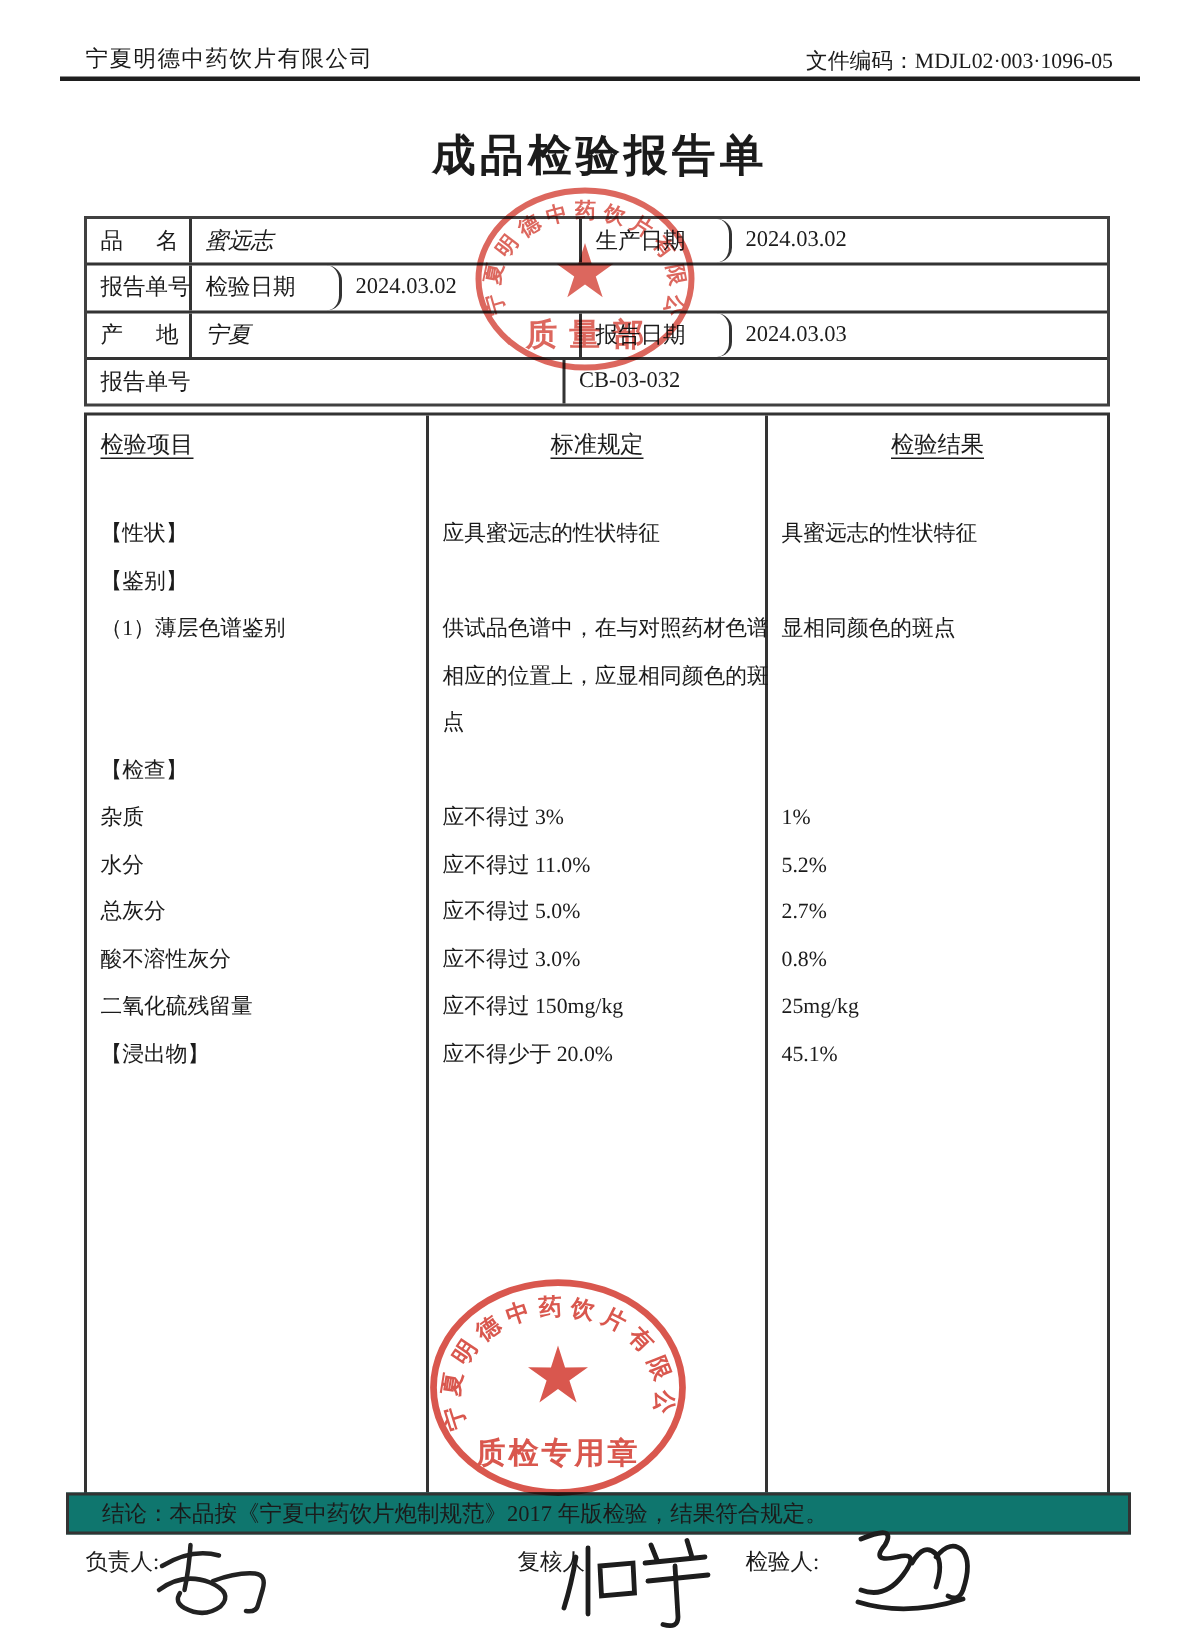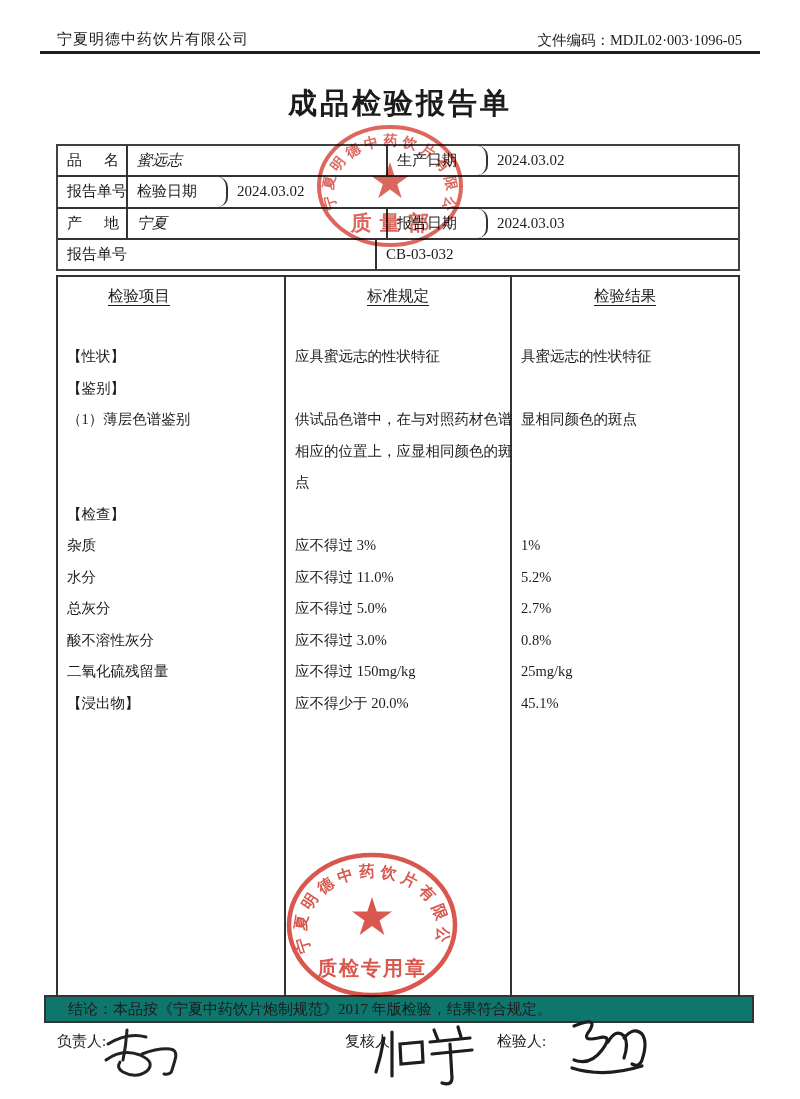--- a/index.html
+++ b/index.html
@@ -28,21 +28,21 @@
   .w-repno{width:319px;}
   .jlabel{display:inline-block;width:52px;text-align:justify;text-align-last:justify;}
   
   .main-table{left:56px;top:275px;width:684px;height:722px;border:2px solid #333;box-sizing:border-box;display:flex;}
   .mcol{box-sizing:border-box;display:flex;flex-direction:column;}
   .mcol1{width:226px;}
   .mcol2{width:228px;border-left:2px solid #333;border-right:2px solid #333;}
   .mcol3{flex:1;}
   .hline{height:64px;box-sizing:border-box;padding-top:9px;font-size:15.5px;}
   .hline.c{text-align:center;}
-  .hline.l{padding-left:9px;margin-left:41px;}
+  .hline.l{padding-left:9px;}
   .u{text-decoration:underline;text-underline-offset:4px;}
   .ln{height:31.5px;line-height:31.5px;font-size:14.5px;padding-left:9px;white-space:nowrap;box-sizing:border-box;}
   
   .conclusion-box{left:44px;top:995px;width:710px;height:28px;border:2px solid #333;box-sizing:border-box;display:flex;align-items:center;padding-left:22px;font-size:15px;background:#0f766e;}
   
   .sig-label{top:1032px;font-size:15px;}
   .sig1-label{left:57px;}
   .sig2-label{left:345px;}
   .sig3-label{left:497px;}
   svg{display:block;}

